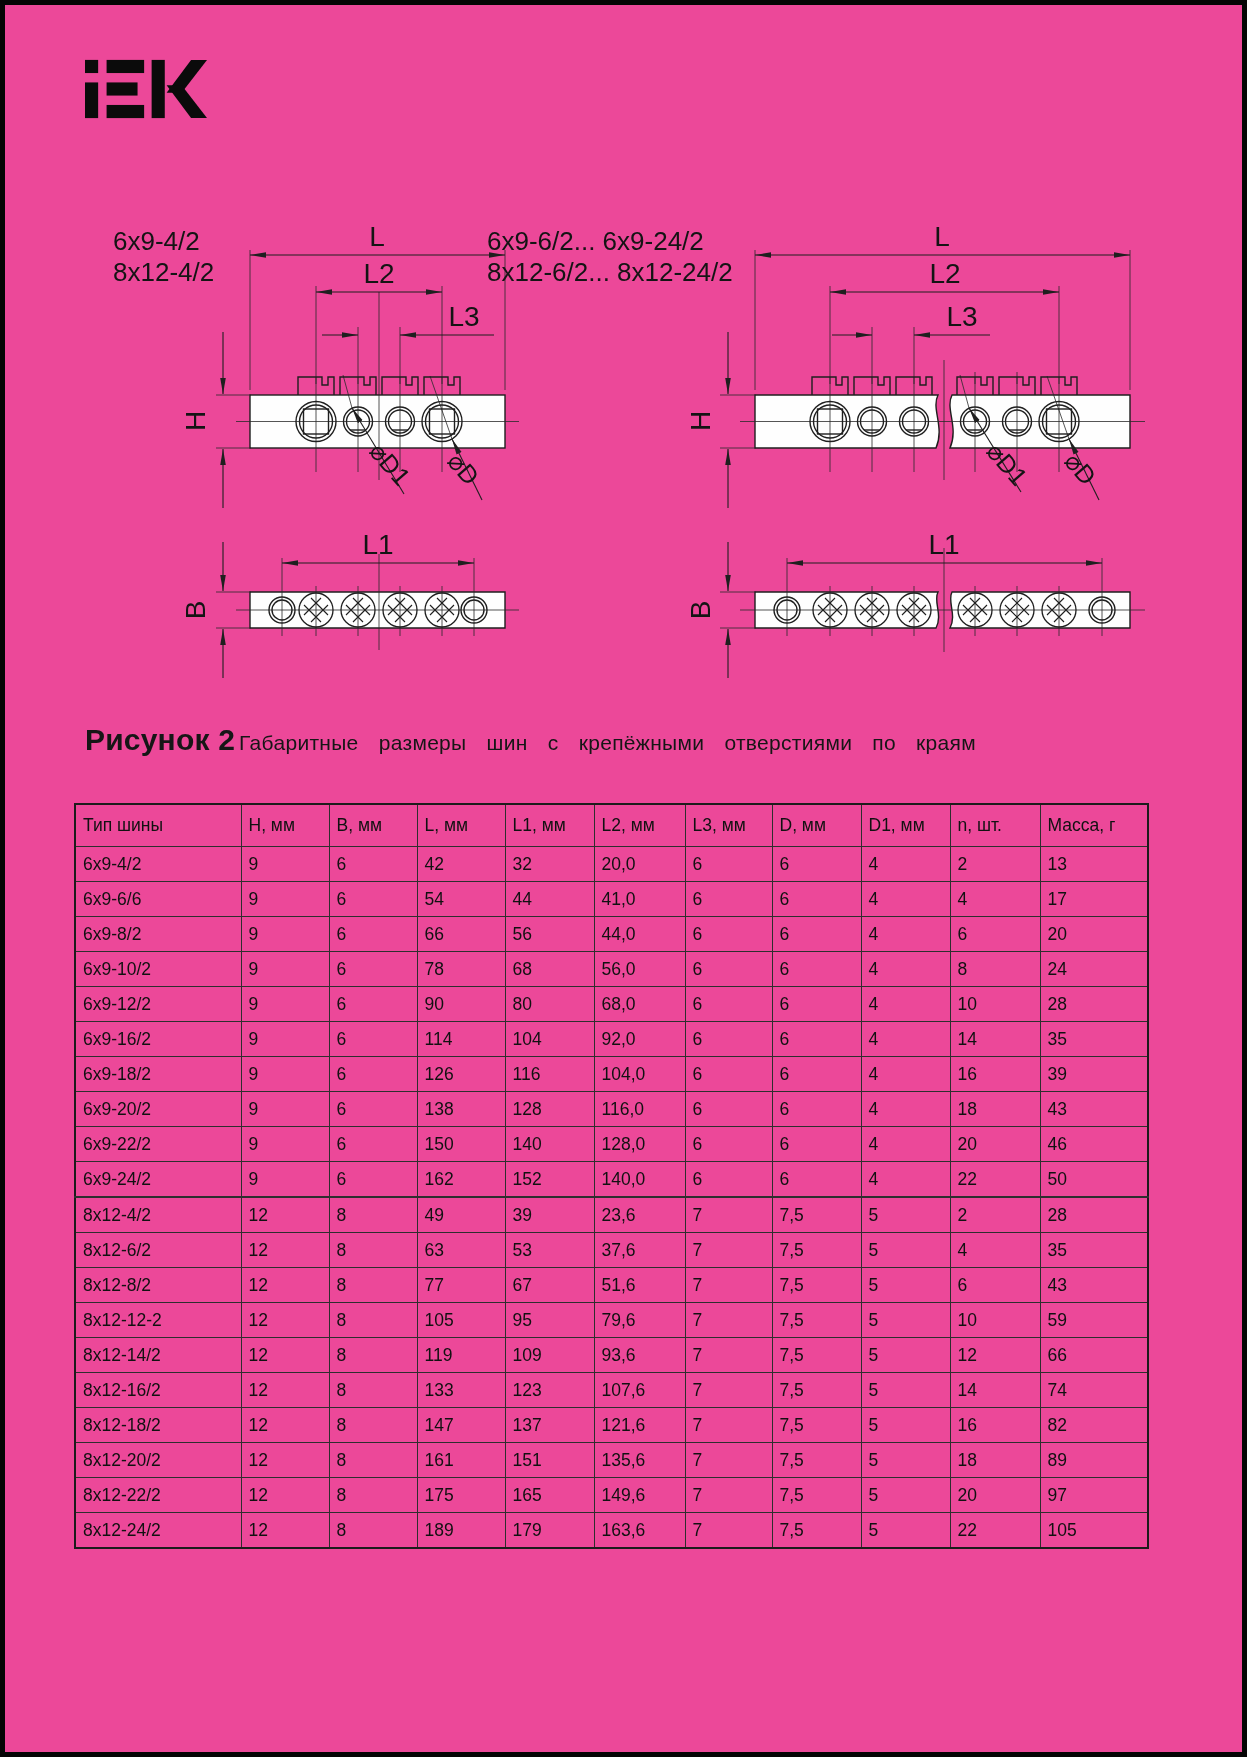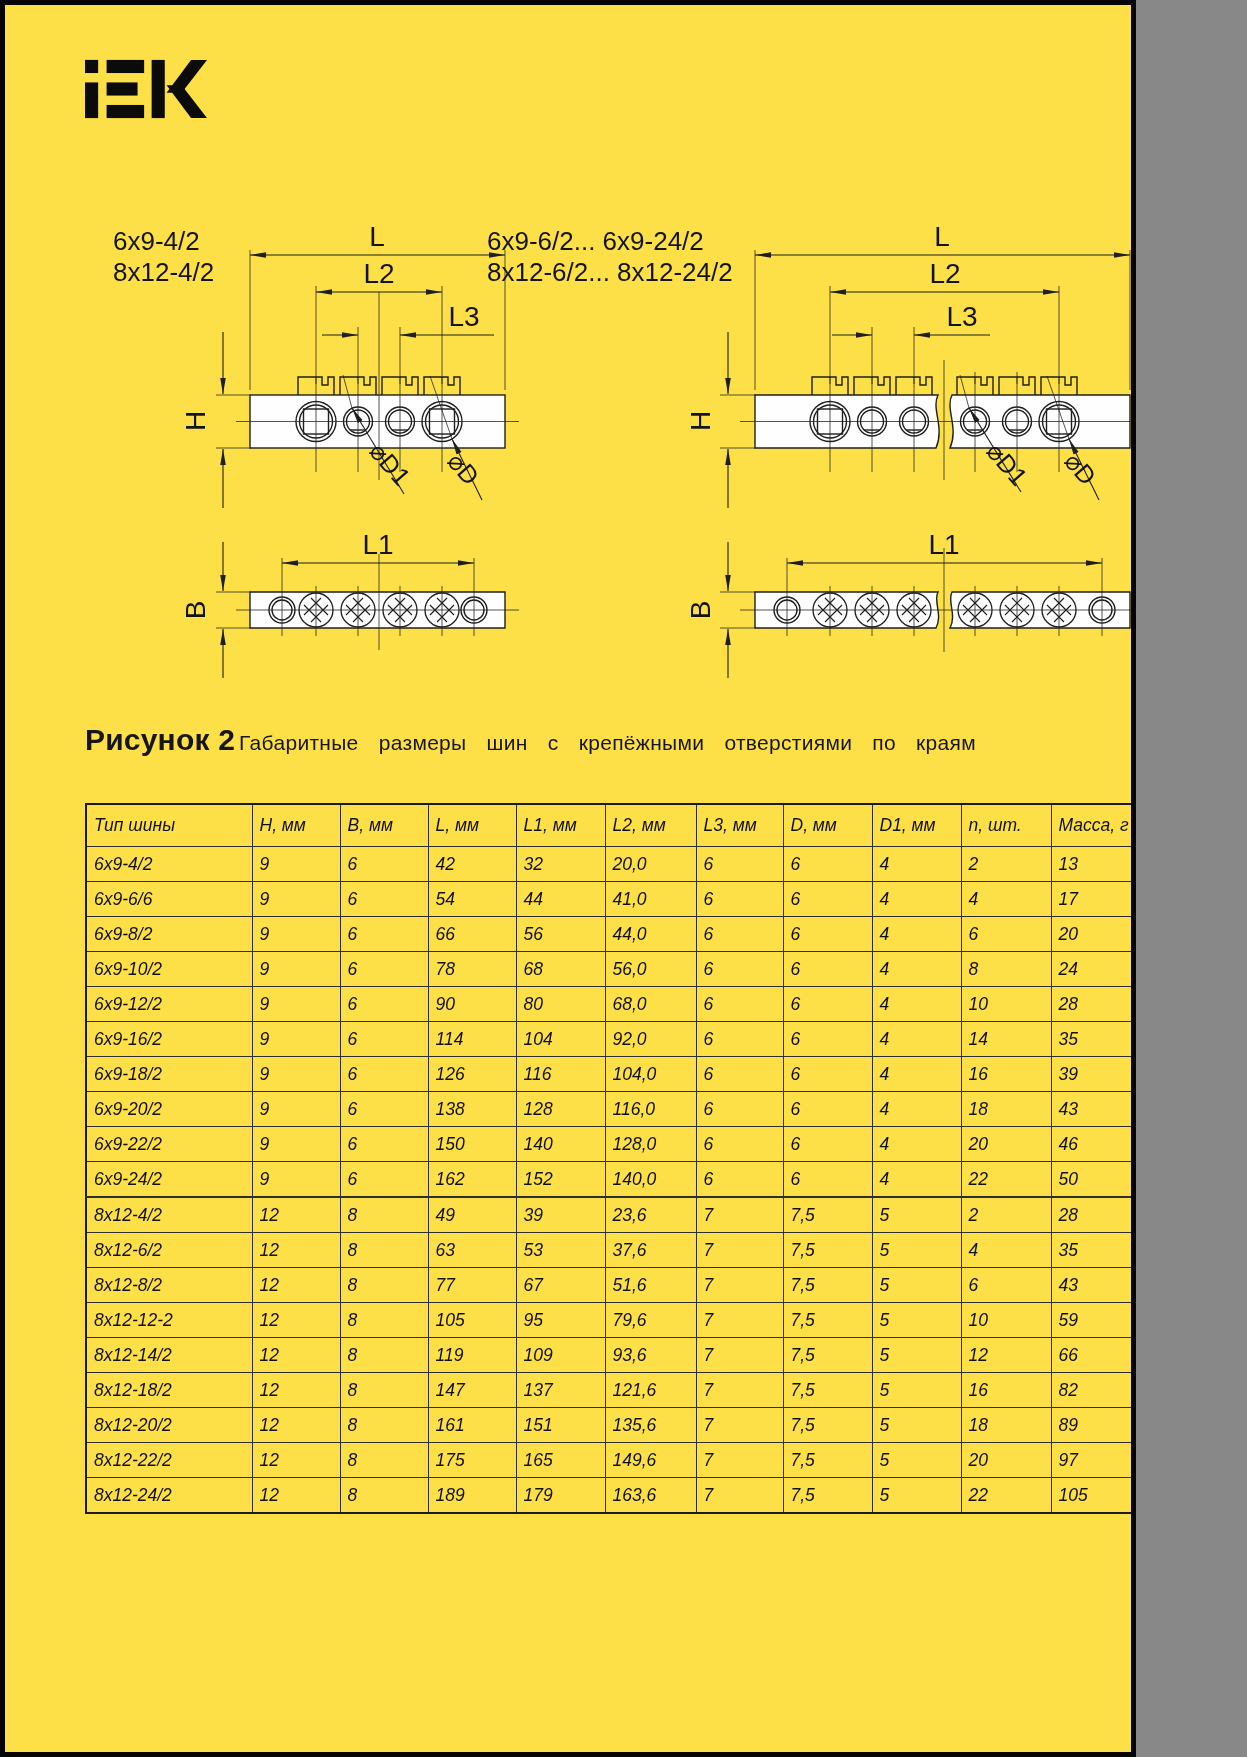--- a/index.html
+++ b/index.html
@@ -1,32 +1,32 @@
 <!DOCTYPE html>
 <html><head>
 <meta charset="utf-8">
 <style>
   html,body{margin:0;padding:0;background:#888;}
-  .page{position:relative;width:1136px;height:1757px;background:#fde047;overflow:hidden;
+  .page{position:relative;width:1247px;height:1757px;background:#ec4899;overflow:hidden;
         font-family:"Liberation Sans","DejaVu Sans",sans-serif;color:#161616;}
   .page-frame{position:absolute;inset:0;border:5px solid #050505;pointer-events:none;z-index:9;}
   .logo{position:absolute;left:85px;top:57px;width:122px;height:64px;}
   .figures-svg{position:absolute;left:0;top:0;width:1247px;height:705px;}
   svg text{font-family:"Liberation Sans","DejaVu Sans",sans-serif;fill:#141414;}
   .dim-text{font-size:28px;}
   .dia-text{font-size:25px;}
   .fig-label{font-size:26px;}
   .ol{stroke:#1f1f1f;stroke-width:1.4;fill:none;}
   .olf{stroke:#1f1f1f;stroke-width:1.4;fill:#fefefe;}
   .thin{stroke:#2a2a2a;stroke-width:0.8;fill:none;}
   .dimln{stroke:#1f1f1f;stroke-width:1.1;fill:none;}
   .caption{position:absolute;left:85px;top:723px;width:1050px;white-space:nowrap;}
   .caption-label{font-size:30px;font-weight:700;letter-spacing:.2px;}
   .caption-text{font-size:21px;font-weight:400;margin-left:4px;word-spacing:14px;letter-spacing:.3px;}
-  .tbl-wrap{position:absolute;left:85px;top:803px;font-style:italic;}
+  .tbl-wrap{position:absolute;left:74px;top:803px;}
   table.dims{border-collapse:collapse;table-layout:fixed;width:1073px;
              font-size:17.5px;color:#111;}
   table.dims th,table.dims td{border:1px solid #2e2e2e;text-align:left;vertical-align:middle;
              padding:0 2px 0 7px;font-weight:400;white-space:nowrap;overflow:hidden;}
   table.dims{border:2px solid #1c1c1c;}
   table.dims thead th{height:41px;}
   table.dims tbody td{height:34px;}
   table.dims tr.group-start td{border-top-width:2px;}
 </style>
 </head>
@@ -428,20 +428,33 @@
             <td>119</td>
             <td>109</td>
             <td>93,6</td>
             <td>7</td>
             <td>7,5</td>
             <td>5</td>
             <td>12</td>
             <td>66</td>
           </tr>
           <tr>
+            <td>8x12-16/2</td>
+            <td>12</td>
+            <td>8</td>
+            <td>133</td>
+            <td>123</td>
+            <td>107,6</td>
+            <td>7</td>
+            <td>7,5</td>
+            <td>5</td>
+            <td>14</td>
+            <td>74</td>
+          </tr>
+          <tr>
             <td>8x12-18/2</td>
             <td>12</td>
             <td>8</td>
             <td>147</td>
             <td>137</td>
             <td>121,6</td>
             <td>7</td>
             <td>7,5</td>
             <td>5</td>
             <td>16</td>

